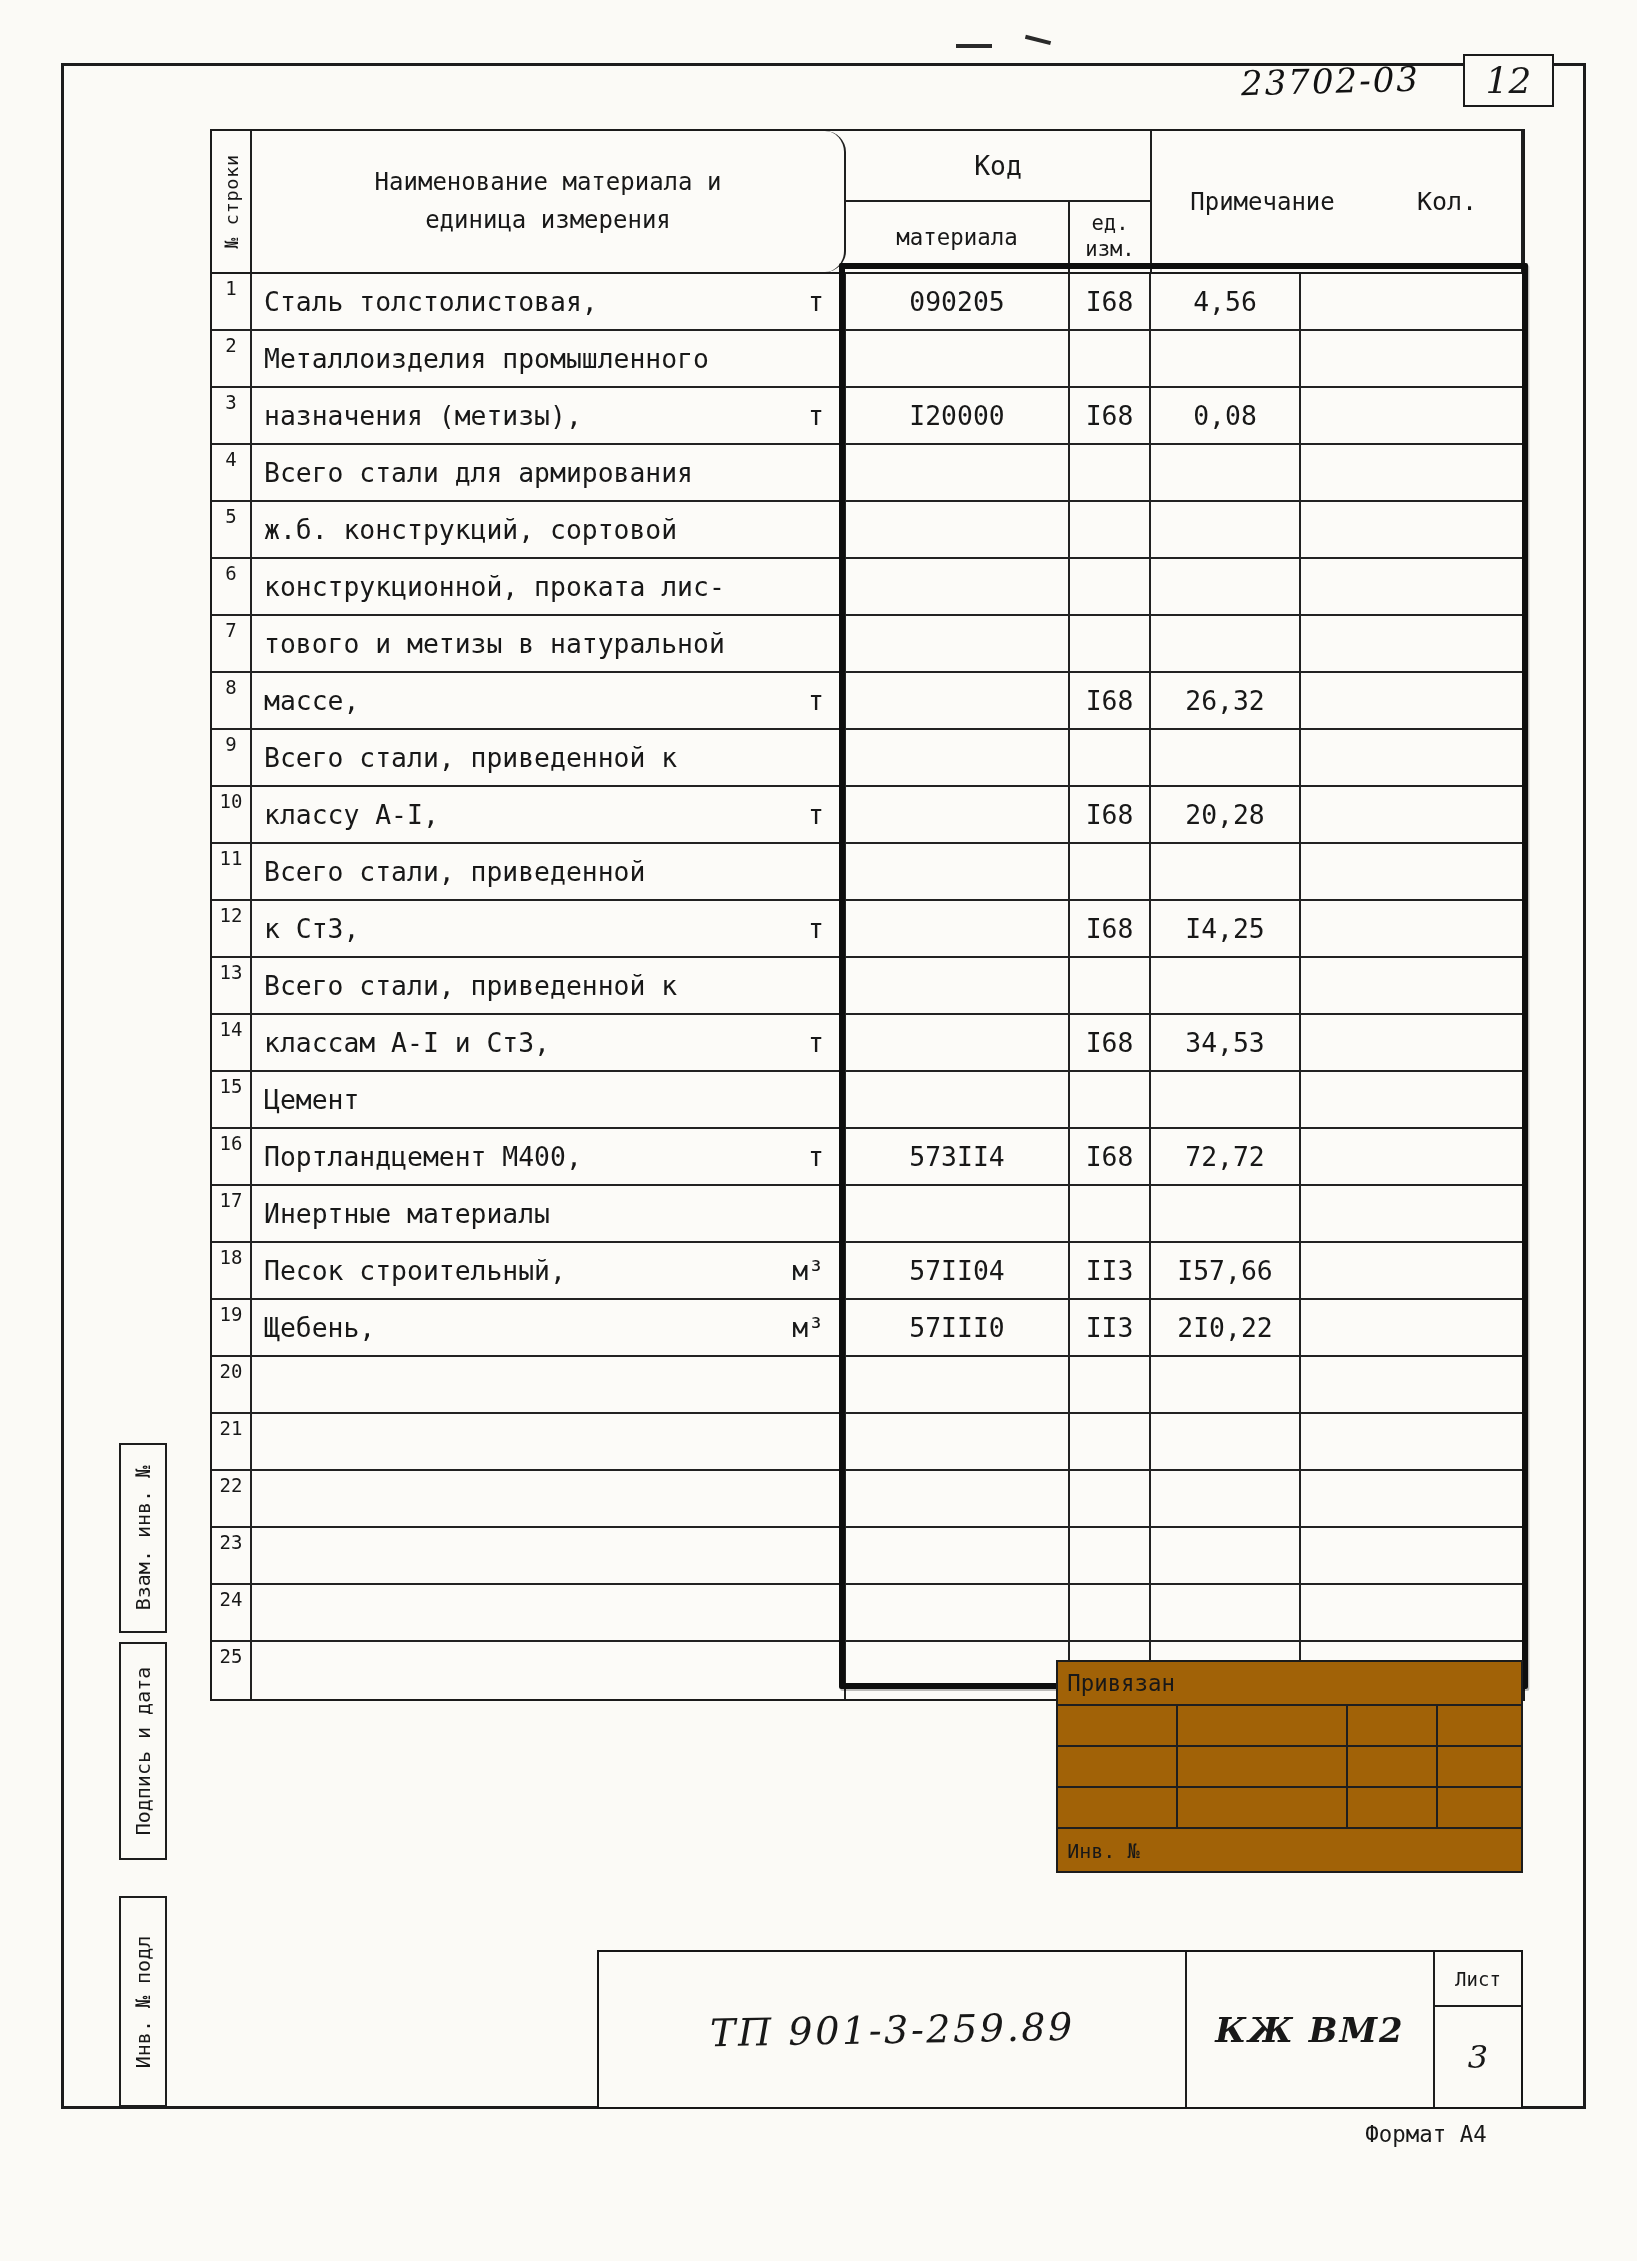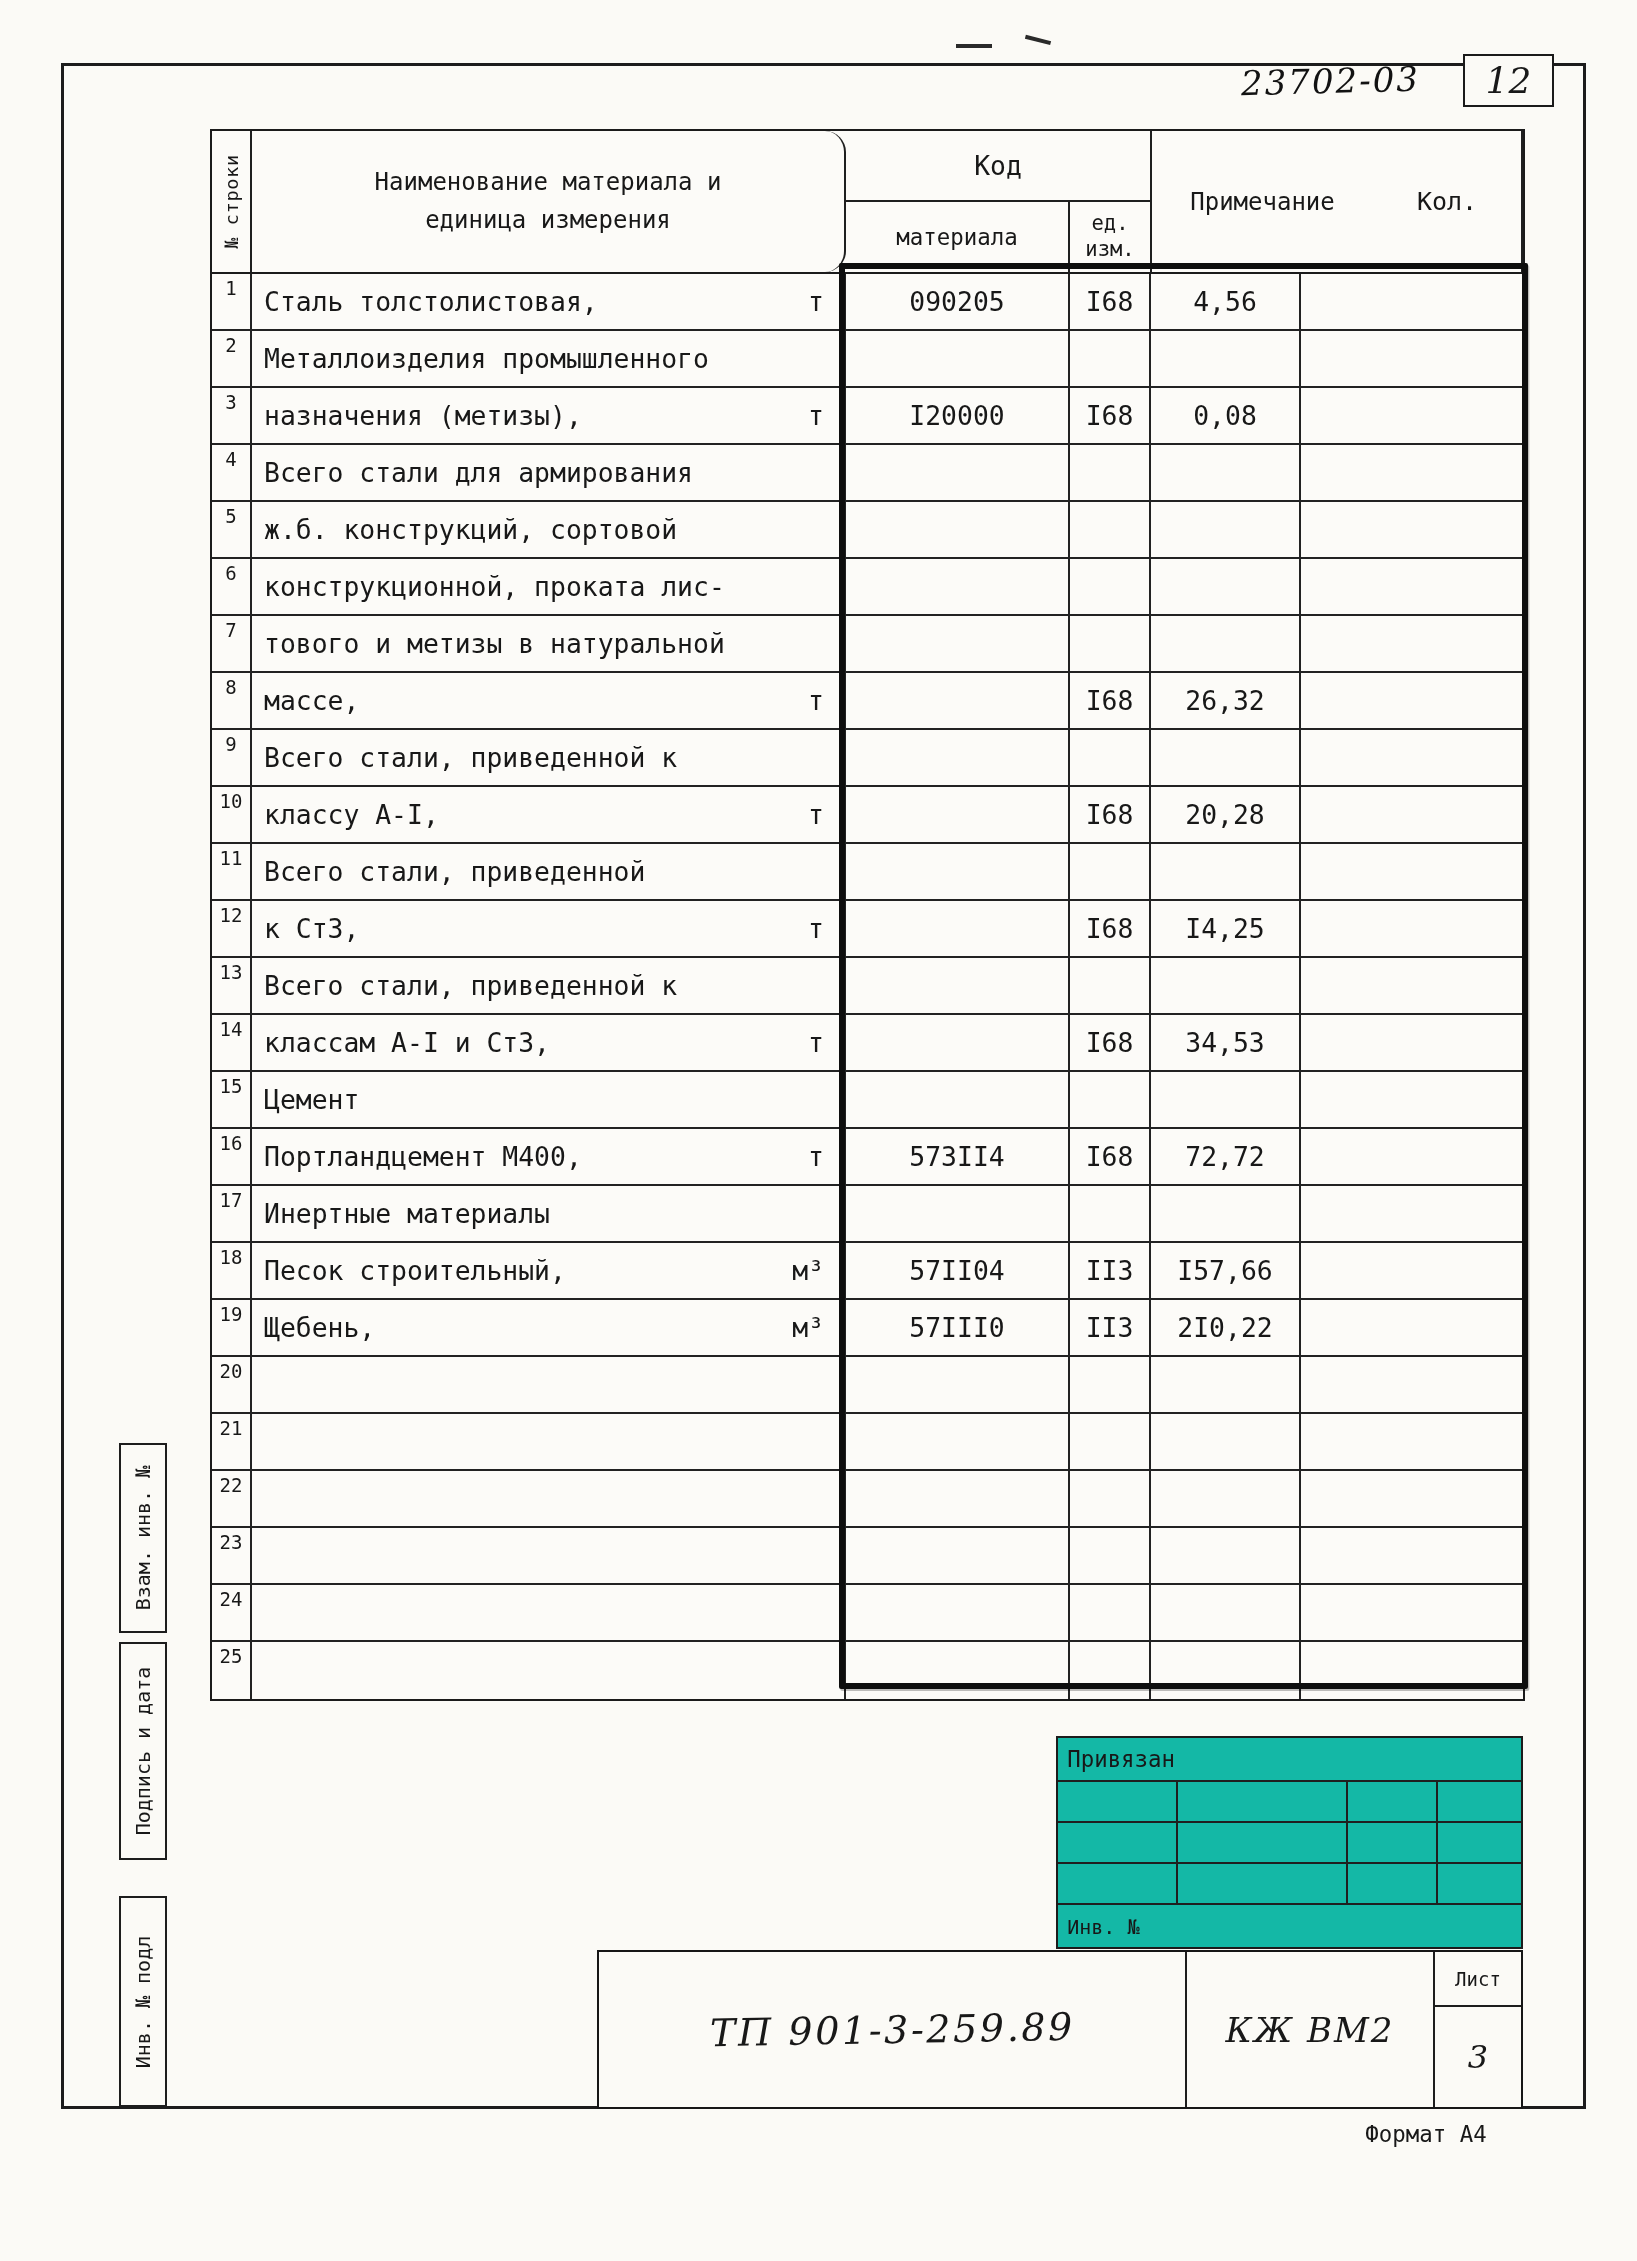--- a/index.html
+++ b/index.html
@@ -83,42 +83,42 @@
     position:absolute; left:119px; width:48px; border:2px solid #1d1d1d;
     display:flex; align-items:center; justify-content:center; background:#fbfaf6;
   }
   .mbox-vzam   { top:1443px; height:190px; }
   .mbox-podpis { top:1642px; height:218px; }
   .mbox-inv    { top:1896px; height:211px; }
   .vtext2 { transform:rotate(-90deg); white-space:nowrap; font-size:20px; }
 
   
   .pblock {
-    position:absolute; left:1056px; top:1736px; width:467px; height:213px;
-    border:2px solid #1c1c1c; background:#14b8a6;
+    position:absolute; left:1056px; top:1660px; width:467px; height:213px;
+    border:2px solid #1c1c1c; background:#a16207;
   }
   .prow { border-bottom:2px solid #1f1f1f; }
   .plabel { height:44px; display:flex; align-items:center; padding-left:9.2px; font-size:22.4px; }
   .pgrid { height:41px; display:flex; }
   .pc { border-right:2px solid #1f1f1f; height:100%; }
   .pc1 { width:120px; } .pc2 { width:170px; } .pc3 { width:90px; }
   .pc4 { flex:1; border-right:none; }
   .pinv { height:43px; border-bottom:none; display:flex; align-items:center;
           padding-left:9.2px; font-size:20px; }
 
   
   .tblock {
     position:absolute; left:597px; top:1950px; width:926px; height:159px;
     border:2.6px solid #161616; display:flex; background:#fbfaf6;
   }
   .tb-code { width:588px; border-right:2px solid #1d1d1d; display:flex;
              align-items:center; justify-content:center;text-align:right; }
   .tb-code span { font-size:38px; letter-spacing:2.6px; transform:rotate(-1deg); }
   .tb-set { width:248px; border-right:2px solid #1d1d1d; display:flex;
-            align-items:center; justify-content:center; }
+            align-items:center; justify-content:center;font-weight:bold; }
   .tb-set span { font-size:34px; letter-spacing:2px; }
   .tb-sheet { flex:1; display:flex; flex-direction:column; }
   .tb-sheet-label { height:55px; border-bottom:2px solid #1d1d1d; display:flex;
                     align-items:center; justify-content:center; font-size:19px; }
   .tb-sheet-num { flex:1; display:flex; align-items:center; justify-content:center;
                   font-size:32px; }
 
   .format { position:absolute; left:1327px; top:2121px; width:198px;
             text-align:center; font-size:22.4px; }
 </style>

